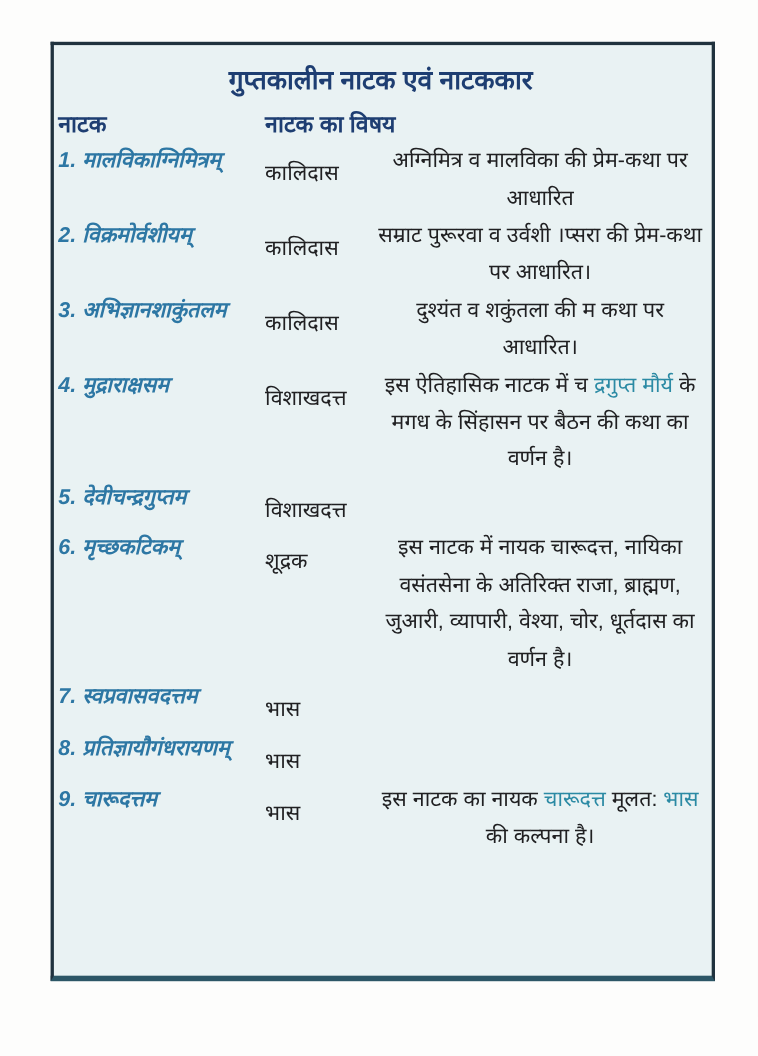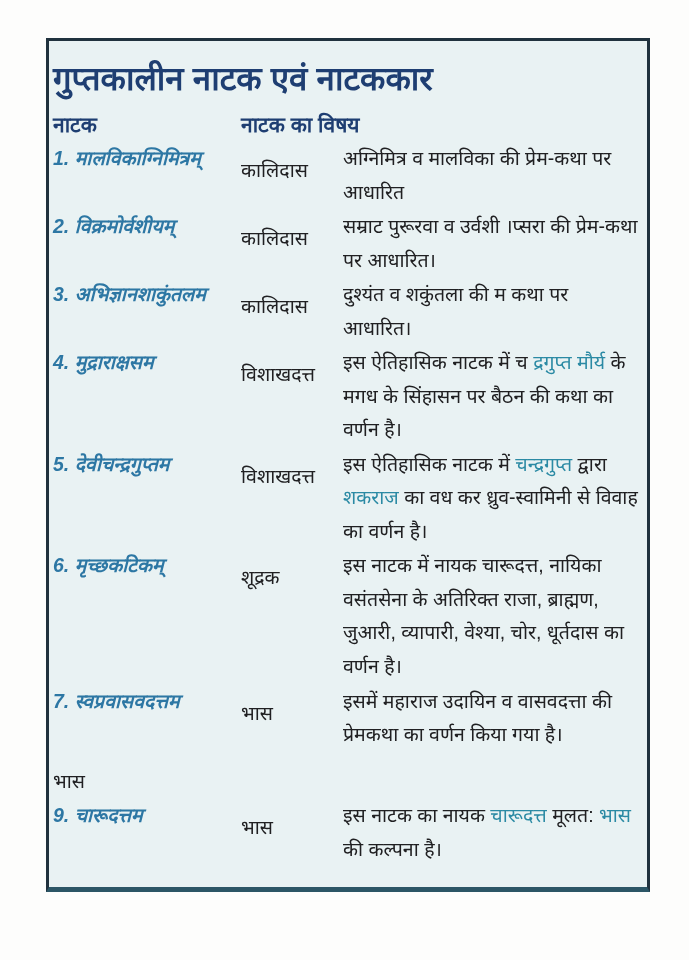--- a/index.html
+++ b/index.html
@@ -11,24 +11,24 @@
   }
   .page-box{
     position:absolute;left:46px;top:38px;width:604px;height:854px;
     box-sizing:border-box;
     background:var(--box-bg,#e9f2f3);
     border:3px solid var(--border-color,#20323e);
     border-bottom:5px solid var(--border-bottom-color,#2c5666);
     padding:8px 8px 8px 4px;
   }
   .doc-title{
-    text-align:left;
+    text-align:center;
     color:var(--title-color,#1e3e72);
     font-weight:bold;
-    font-size:33px;
+    font-size:24px;
     margin:6px 0 10px 0;
   }
   .headers{
     display:flex;
     color:var(--title-color,#1e3e72);
     font-weight:bold;
     font-size:21px;
     margin-bottom:4px;
   }
   .hcol1{width:188px;}
@@ -51,20 +51,21 @@
   .c2{
     width:102px;
     color:var(--body-color,#202022);
     padding-right:4px;
     box-sizing:border-box;
     margin-top:12px;
   }
   .c3{
     flex:1;
     color:var(--body-color,#202022);
+    text-align:center;
   }
   .c3 .hl{
     color:var(--hl-color,#2b8aa4);
     font-weight:normal;
   }
 </style>
 </head>
 <body style="background: rgb(253, 253, 252);">
 
 <div class="page-box">
@@ -92,33 +93,32 @@
         <div class="c3"><span>दुश्यंत व शकुंतला की  म कथा पर आधारित।</span></div>
       </div>
       <div class="row">
         <div class="c1">4. मुद्राराक्षसम</div>
         <div class="c2">विशाखदत्त</div>
         <div class="c3"><span>इस ऐतिहासिक नाटक में च </span><span class="hl">द्रगुप्त मौर्य</span><span> के मगध के सिंहासन पर बैठन की कथा का वर्णन है।</span></div>
       </div>
       <div class="row">
         <div class="c1">5. देवीचन्द्रगुप्तम</div>
         <div class="c2">विशाखदत्त</div>
-        <div class="c3"><span>इस ऐतिहासिक नाटक में </span><span class="hl">चन्द्रगुप्त</span><span> द्वारा </span><span class="hl">शकराज</span><span> का वध कर ध्रुव-स्वामिनी से विवाह का वर्णन है।</span></div>
       </div>
       <div class="row">
         <div class="c1">6. मृच्छकटिकम्</div>
         <div class="c2">शूद्रक</div>
         <div class="c3"><span>इस नाटक में नायक चारूदत्त, नायिका वसंतसेना के अतिरिक्त राजा, ब्राह्मण, जुआरी, व्यापारी, वेश्या, चोर, धूर्तदास का वर्णन है।</span></div>
       </div>
       <div class="row">
         <div class="c1">7. स्वप्रवासवदत्तम</div>
         <div class="c2">भास</div>
-        <div class="c3"><span>इसमें महाराज उदायिन व वासवदत्ता की प्रेमकथा का वर्णन किया गया है।</span></div>
       </div>
       <div class="row">
+        <div class="c1">8. प्रतिज्ञायौगंधरायणम्</div>
         <div class="c2">भास</div>
       </div>
       <div class="row">
         <div class="c1">9. चारूदत्तम</div>
         <div class="c2">भास</div>
         <div class="c3"><span>इस नाटक का नायक </span><span class="hl">चारूदत्त</span><span> मूलत: </span><span class="hl">भास</span><span> की कल्पना है।</span></div>
       </div>
     </div>
 </div>
 

